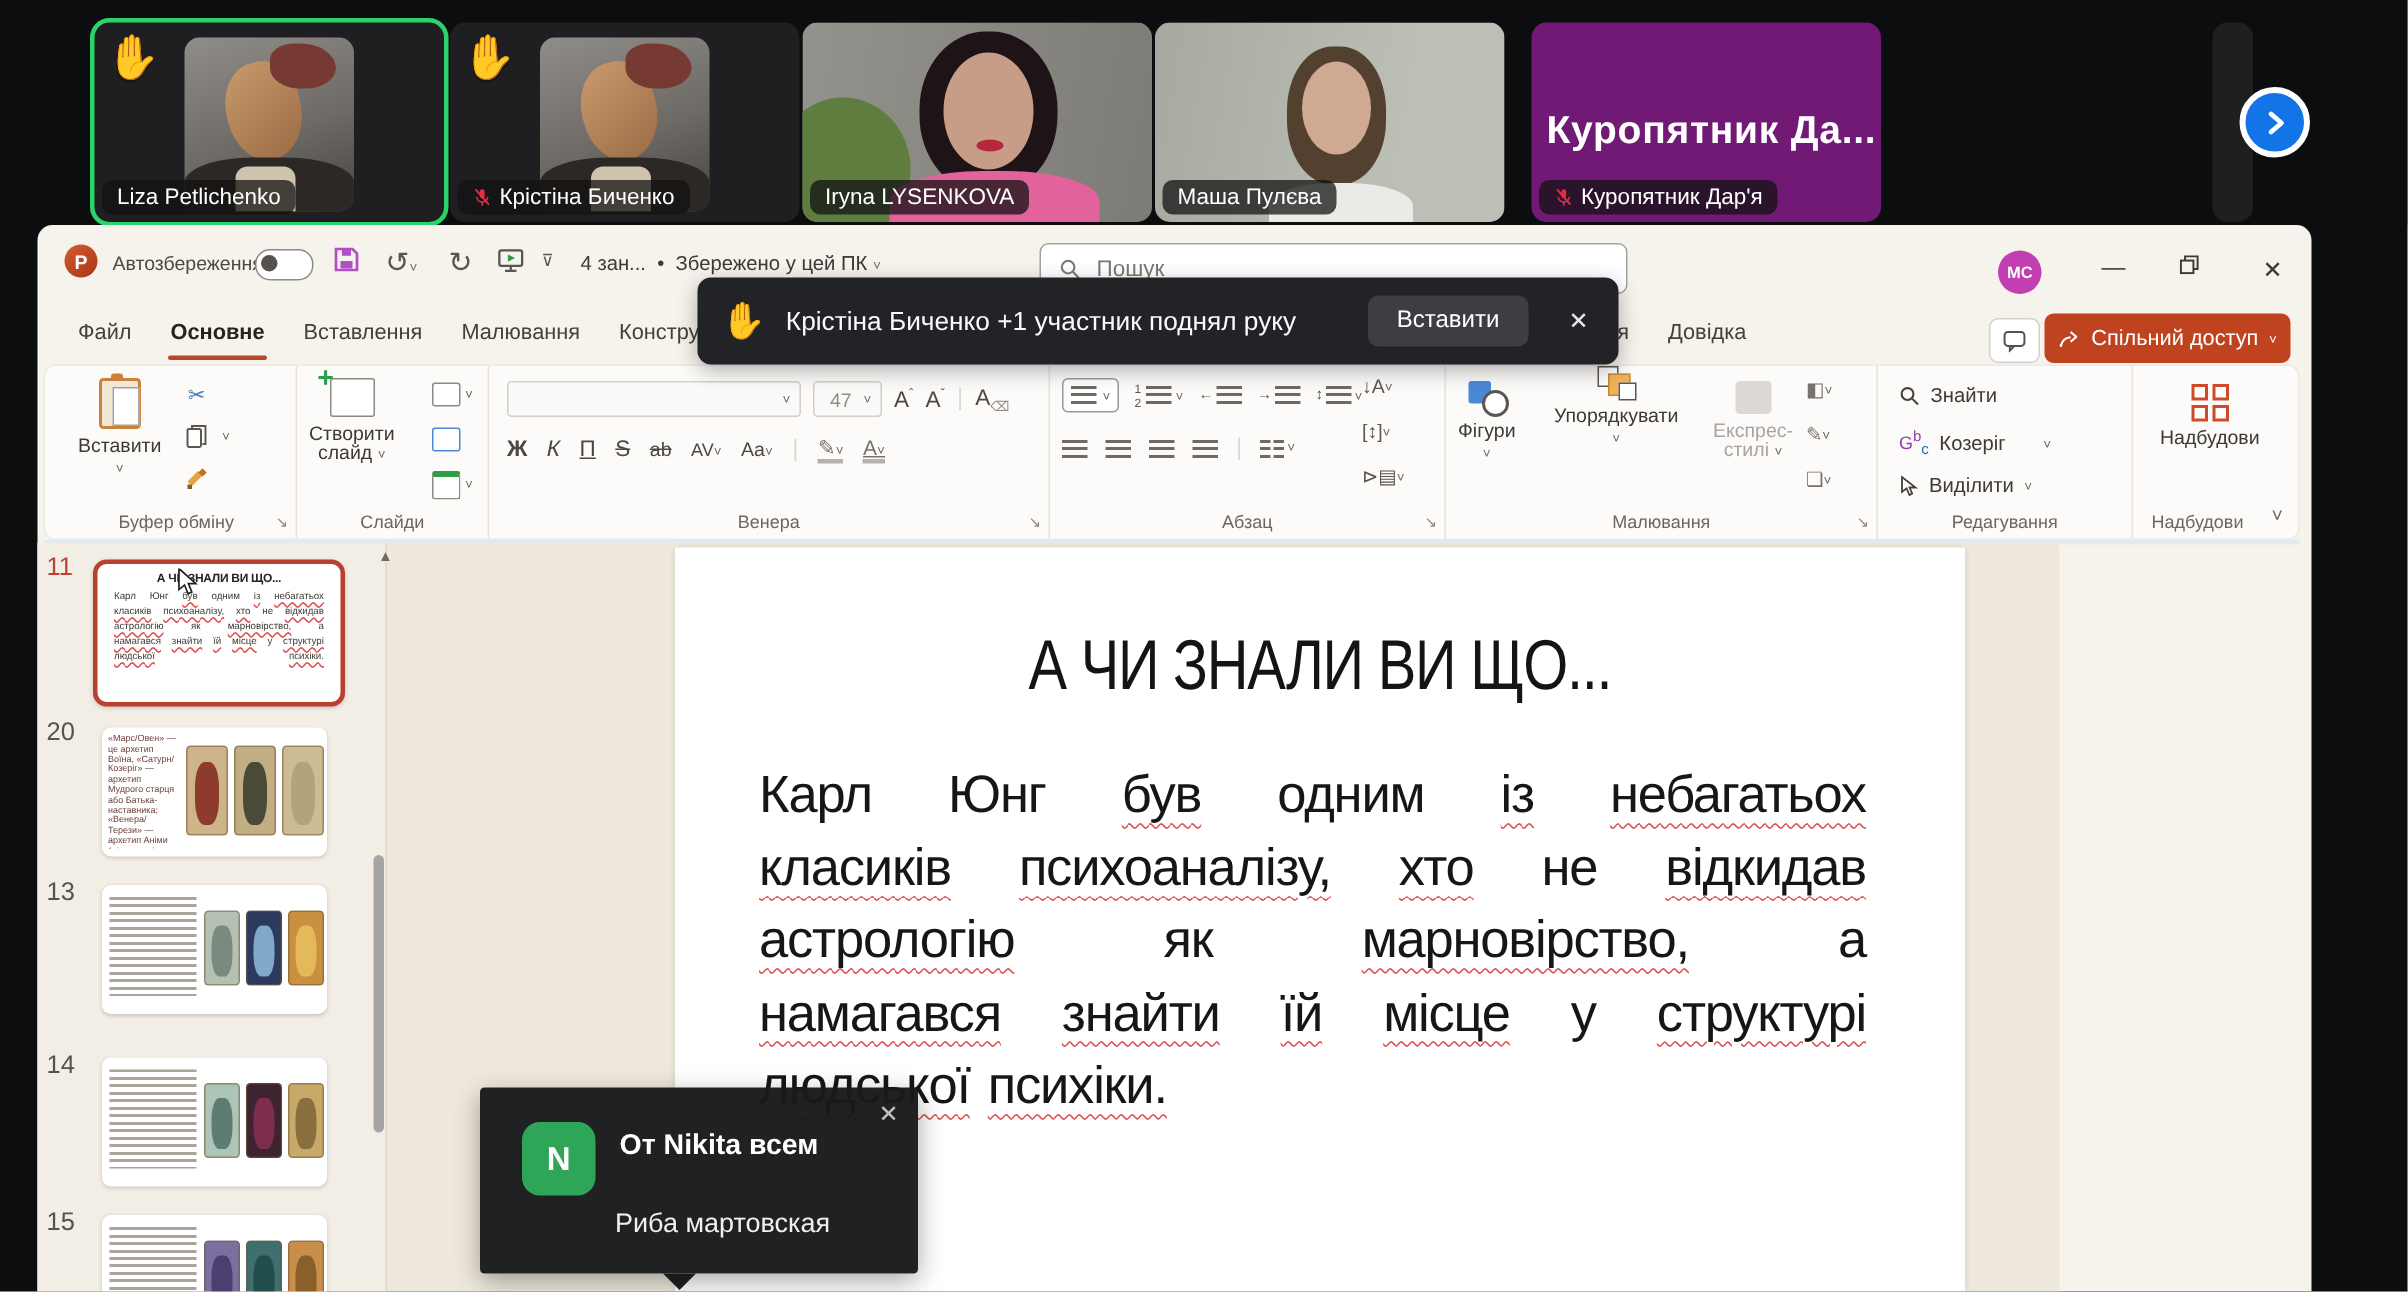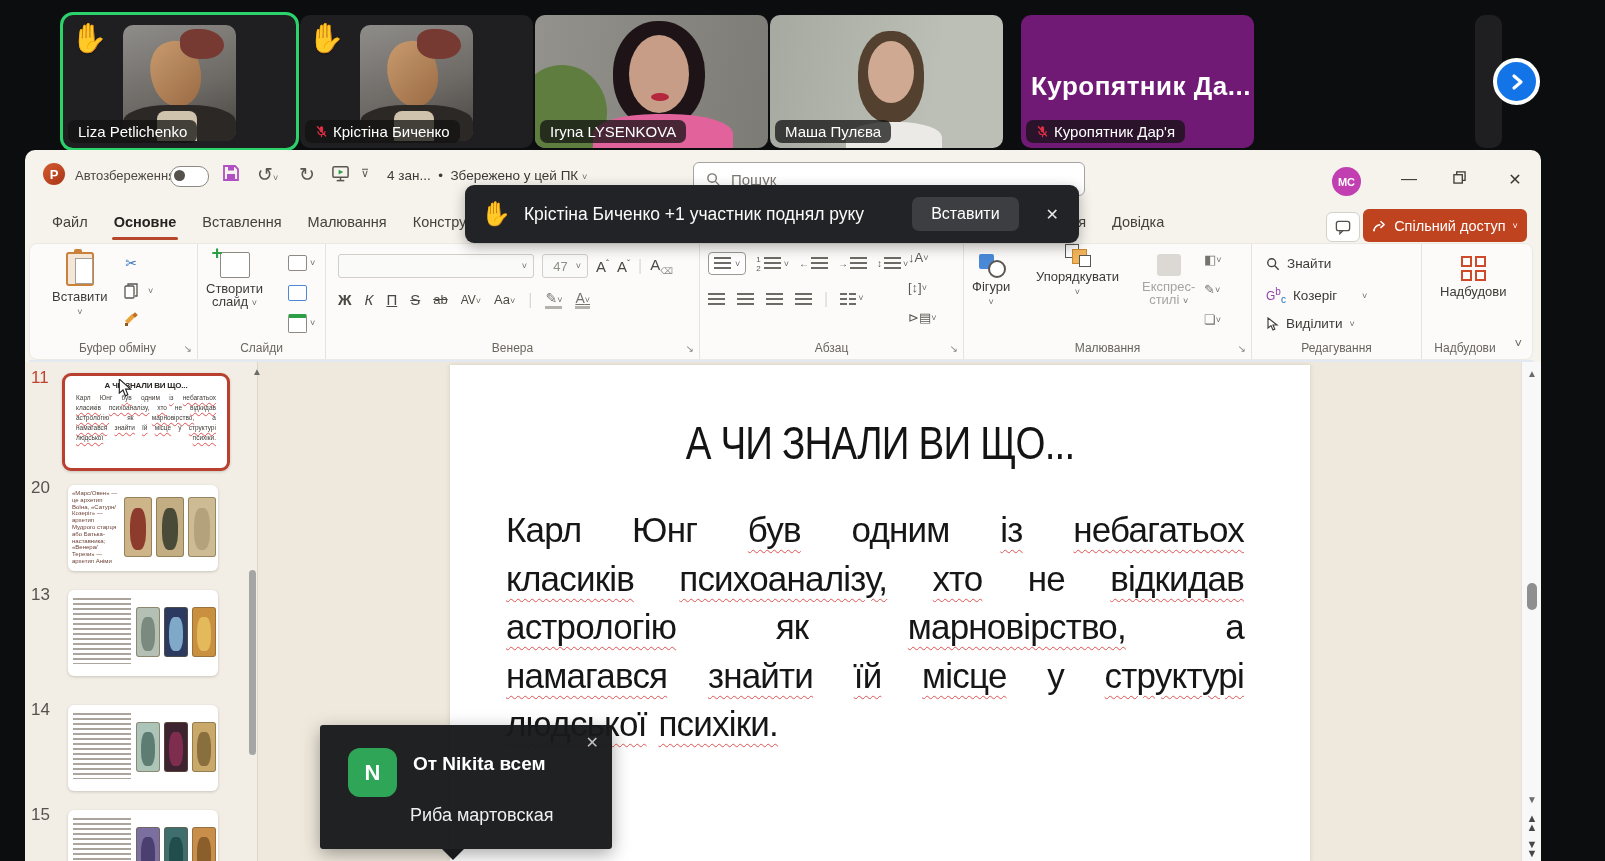--- a/index.html
+++ b/index.html
@@ -94,21 +94,21 @@
   .arrico{position:relative;width:24px;height:22px;}
   .arrico .a{position:absolute;left:0;top:0;width:12px;height:12px;background:#fff;border:1.5px solid #5a5651;}
   .arrico .b{position:absolute;left:7px;top:5px;width:13px;height:13px;background:#f0b35a;border:1.5px solid #c98a2e;}
   .arrico .c{position:absolute;left:14px;top:11px;width:10px;height:10px;background:#fff;border:1.5px solid #5a5651;}
   .qstyle{width:24px;height:22px;background:#dcd9d5;border-radius:3px;}
   .grid4{display:grid;grid-template-columns:11px 11px;grid-template-rows:11px 11px;gap:3px;}
   .grid4 div{border:2px solid #cf4a28;box-sizing:border-box;background:#fff;}
   .edrow{position:absolute;display:flex;align-items:center;gap:7px;font-size:13.5px;color:#3d3a36;}
   .ribstrip{position:absolute;left:4px;top:210px;width:1504px;height:3px;background:#e3e9f1;}
   
-  .content{position:absolute;left:0;top:212px;width:1516px;height:499px;background:#efe9dd;overflow:hidden;}
+  .content{position:absolute;left:0;top:212px;width:1348px;height:499px;background:#efe9dd;overflow:hidden;}
   .rail{position:absolute;left:0;top:0;width:233px;height:499px;background:#f3eee5;border-right:1px solid #dcd6ca;box-sizing:border-box;}
   .slnum{position:absolute;left:6px;width:26px;font-size:17px;color:#56524d;}
   .slnum.sel{color:#bd4330;}
   .thumb{position:absolute;background:#fff;border-radius:6px;box-shadow:0 1px 3px rgba(0,0,0,.18);overflow:hidden;}
   .thumb.sel{border:3px solid #b93f2e;border-radius:9px;}
   .mini-title{text-align:center;font-weight:bold;font-size:8px;color:#262320;margin-top:5px;letter-spacing:-.2px;}
   .minibody{margin:3px 11px 0 11px;}
   .bline.mini{display:flex;justify-content:space-between;font-size:6.5px;line-height:10px;color:#3f3c38;}
   .tcards{position:absolute;display:flex;gap:4px;}
   .tcard{position:relative;border:1px solid rgba(110,90,55,.55);border-radius:3px;overflow:hidden;}

